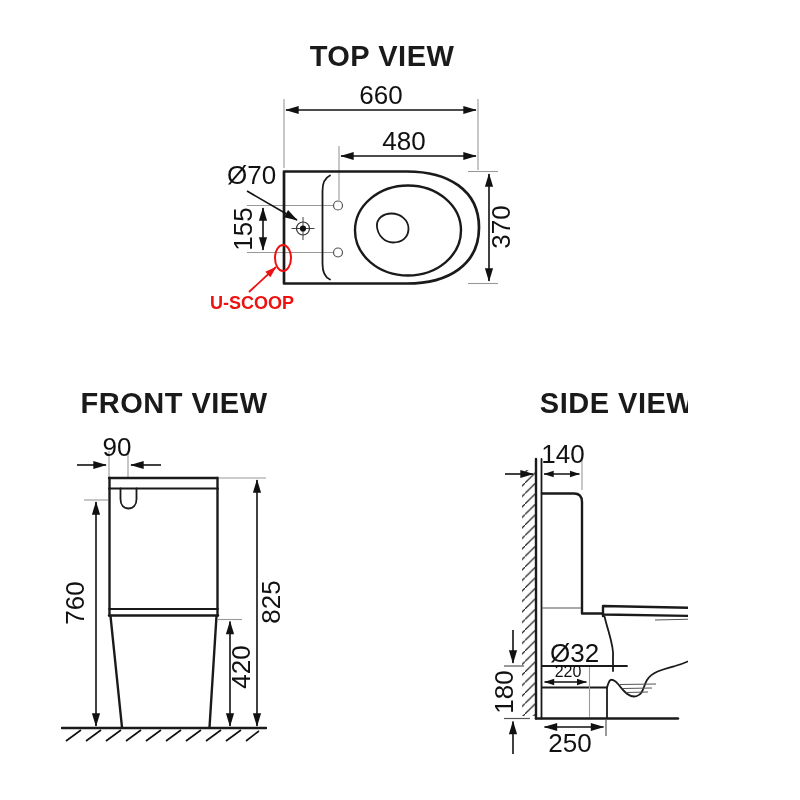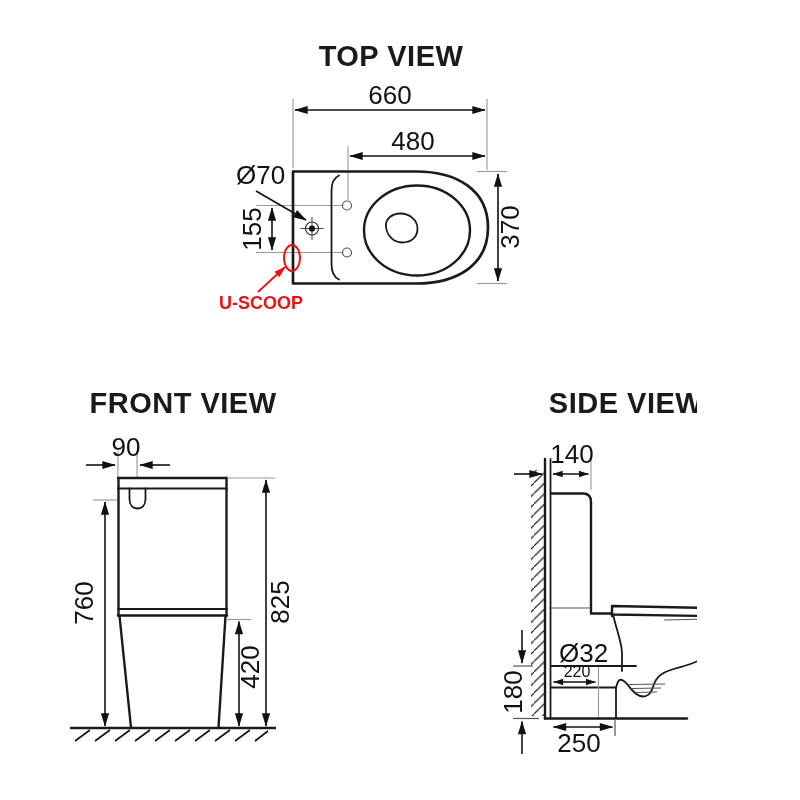--- a/index.html
+++ b/index.html
@@ -2,21 +2,21 @@
 <html style="--line: #1a1a1a; --extension-line: #999999; --accent: #ee1111; --background: #ffffff;"><head>
 <meta charset="utf-8">
 <style>
   :root{
     --line:#1a1a1a;
     --extension-line:#999999;
     --accent:#ee1111;
     --background:#ffffff;
   }
   html,body{margin:0;padding:0;background:var(--background);}
-  .stage{width:688px;height:800px;background:var(--background);position:relative;overflow:hidden;padding-left:9px;}
+  .stage{width:688px;height:800px;background:var(--background);position:relative;overflow:hidden;}
   svg{display:block;}
   text{font-family:"Liberation Sans",sans-serif;fill:#111;}
   .t-title{font-size:29px;font-weight:bold;text-anchor:middle;letter-spacing:.5px;fill:var(--line);}
   .t-dim{font-size:26px;text-anchor:middle;}
   .t-dim-start{font-size:26px;text-anchor:start;}
   .t-dim-sm{font-size:16px;text-anchor:middle;}
   .t-red{font-size:18px;font-weight:bold;text-anchor:middle;fill:var(--accent);}
   .s-ol{fill:none;stroke:var(--line);stroke-width:2.4;stroke-linecap:round;stroke-linejoin:round;}
   .s-ol-hv{fill:none;stroke:var(--line);stroke-width:2.7;stroke-linecap:round;stroke-linejoin:round;}
   .s-mid{fill:none;stroke:var(--line);stroke-width:1.8;stroke-linecap:round;stroke-linejoin:round;}

